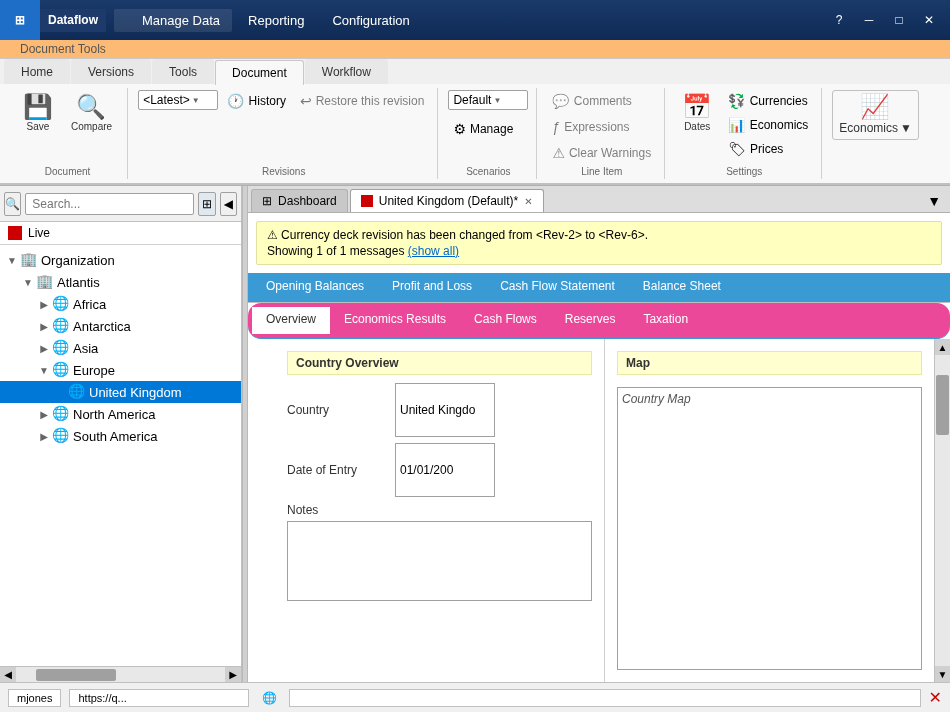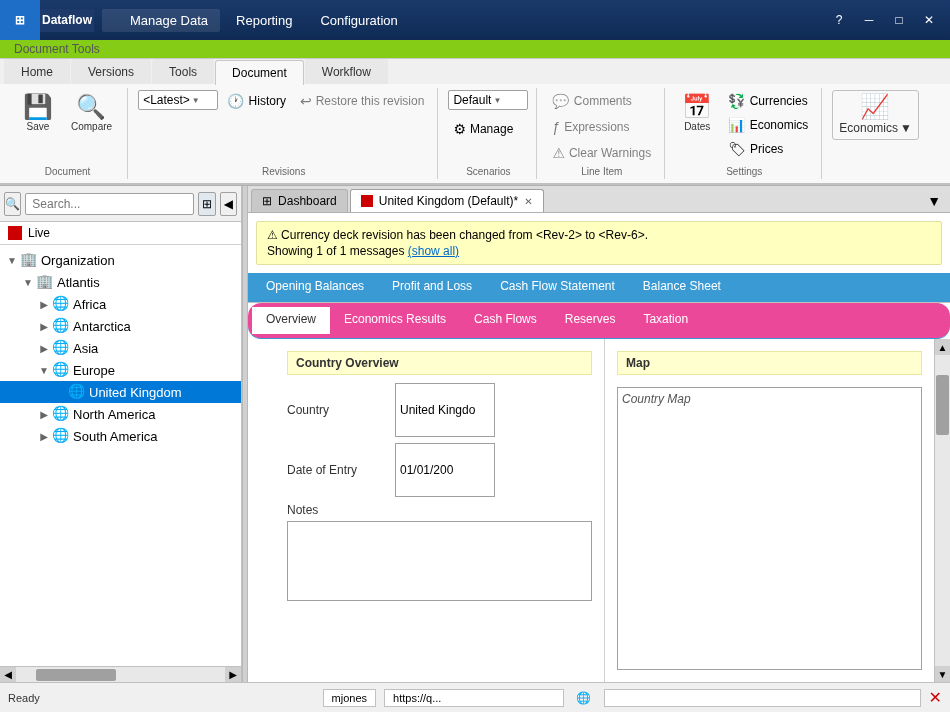--- a/index.html
+++ b/index.html
@@ -10,41 +10,41 @@
       display: flex; align-items: center; height: 40px;
       background: linear-gradient(to bottom, #1a3a6b, #0f2a55);
       color: white; user-select: none;
     }
     .title-bar-logo {
       background: #1e6ec8; width: 40px; height: 40px;
       display: flex; align-items: center; justify-content: center;
       font-weight: bold; color: white; font-size: 14px;
     }
     .title-bar-app {
-      background: #1e3a6b; padding: 0 2px; height: 23px;
+      background: #1e3a6b; padding: 0 8px; height: 23px;
       display: flex; align-items: center; font-weight: bold; font-size: 14px; color: white;
     }
     .title-bar-menu { display: flex; align-items: center; flex: 1; gap: 4px; padding: 0 8px; }
     .title-bar-menu-item {
       padding: 4px 12px; color: white; cursor: pointer; border-radius: 2px; font-size: 13px;
     }
     .title-bar-menu-item.active { background: rgba(255,255,255,0.1); padding-left: 28px; }
     .title-bar-controls { display: flex; align-items: center; gap: 4px; padding-right: 8px; }
     .title-bar-btn {
       width: 26px; height: 20px; display: flex; align-items: center; justify-content: center;
       color: white; cursor: pointer; font-size: 12px;
     }
 
     
     .ribbon-container {
       background: #f0f0f0; border-bottom: 1px solid #b0b0b0;
     }
     .ribbon-tabs-bar {
-      display: flex; background: #84cc16;
-      border-bottom: 1px solid #c8c8c8; padding-left: 2px;
+      display: flex; background: #fdba74;
+      border-bottom: 1px solid #c8c8c8; padding-left: 8px;
       font-size: 11px; color: #333;
     }
     .ribbon-tabs {
       display: flex; align-items: flex-end; padding: 0 4px;
     }
     .ribbon-tab {
       padding: 5px 16px; cursor: pointer; border: 1px solid transparent;
       border-bottom: none; font-size: 12px; color: #333;
       background: #e8e8e8; margin-right: 1px; border-radius: 3px 3px 0 0;
     }
@@ -547,21 +547,20 @@
               <div class="scroll-thumb"></div>
             </div>
             <div class="scroll-btn">▼</div>
           </div>
         </div>
       </div>
     </div>
   </div>
 
   <div class="status-bar">
-    <span class="status-text">Ready</span>
     <span class="status-user">mjones</span>
     <span class="status-url">https://q...</span>
     <span class="status-icon">🌐</span>
     <input type="text" style="flex: 1 1 0%; border: 1px solid rgb(192, 192, 192); padding: 2px 4px; font-size: 11px;">
     <span class="status-close">✕</span>
   </div>
 
 </div>
 
 </body></html>

